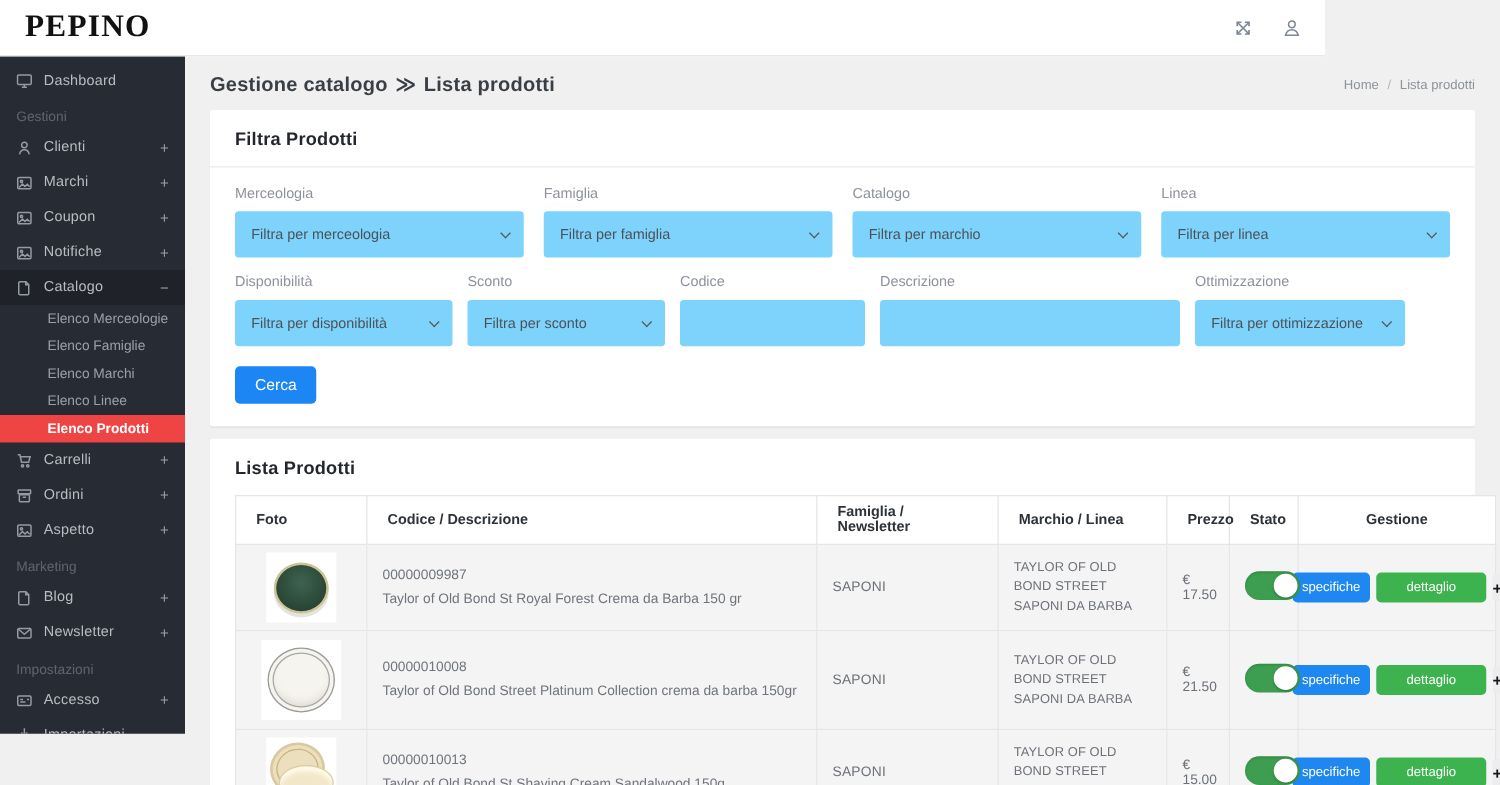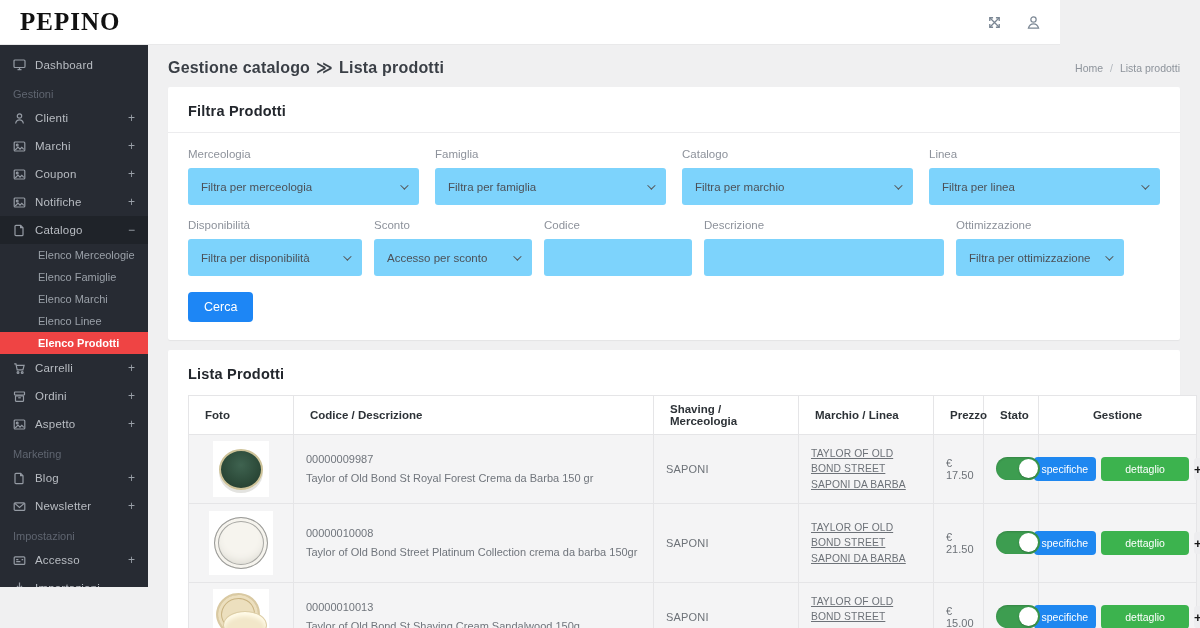--- a/index.html
+++ b/index.html
@@ -56,21 +56,21 @@
 
   
   table { width:100%; border-collapse:collapse; table-layout:fixed; margin-top:13px; }
   th, td { border:1px solid #e5e5e7; }
   th { background:#fff; font-size:11.5px; font-weight:700; color:#2d3237;
     padding:7px 16px; text-align:left; }
   td { background:#f4f4f5; font-size:11px; color:#6d7278; padding:6px 12px; vertical-align:middle; }
   th.c, td.c { text-align:center; }
   .code-line { color:#70757c; line-height:1.75; }
   .fam { letter-spacing:.2px; }
-  .brandline { font-size:10.3px; line-height:1.5; letter-spacing:.1px;text-decoration:underline; }
+  .brandline { font-size:10.3px; line-height:1.5; letter-spacing:.1px; }
   .price { font-size:11px; }
 
   tr.h66 td { height:66px; } tr.h79 td { height:79px; } tr.h60 td { height:60px; }
 
   
   .photo-box { width:56px; height:56px; background:#fff; margin:0 auto; position:relative;
     display:flex; align-items:center; justify-content:center; overflow:hidden; }
   .photo-box[data-variant="white-tin"] { width:64px; height:64px; }
   .photo-box[data-variant="green-tin"]::before { content:""; width:40px; height:37px; border-radius:50%;
     background:radial-gradient(circle at 50% 38%, #3f6350 0%, #2c4a39 60%, #22372b 100%);
@@ -298,21 +298,21 @@
         <div>
           <div class="f-label">Disponibilità</div>
           <div class="f-select">
             <span>Filtra per disponibilità</span>
               <span class="chev"></span>
           </div>
         </div>
         <div>
           <div class="f-label">Sconto</div>
           <div class="f-select">
-            <span>Accesso per sconto</span>
+            <span>Filtra per sconto</span>
               <span class="chev"></span>
           </div>
         </div>
         <div>
           <div class="f-label">Codice</div>
           <input class="f-input" value="" style="">
         </div>
         <div>
           <div class="f-label">Descrizione</div>
           <input class="f-input" value="" style="">
@@ -337,21 +337,21 @@
             <col style="width:145px">
           <col style="width:135px">
             <col style="width:50px">
             <col style="width:55px">
             <col style="width:158px">
         </colgroup>
         <thead>
           <tr>
             <th>Foto</th>
             <th>Codice / Descrizione</th>
-            <th>Shaving / Merceologia</th>
+            <th>Famiglia / Newsletter</th>
             <th>Marchio / Linea</th>
             <th>Prezzo</th>
             <th class="c">Stato</th>
             <th class="c">Gestione</th>
           </tr>
         </thead>
         <tbody>
           <tr class="h66">
             <td class="c">
                 <div class="photo-box" data-variant="green-tin"></div>

